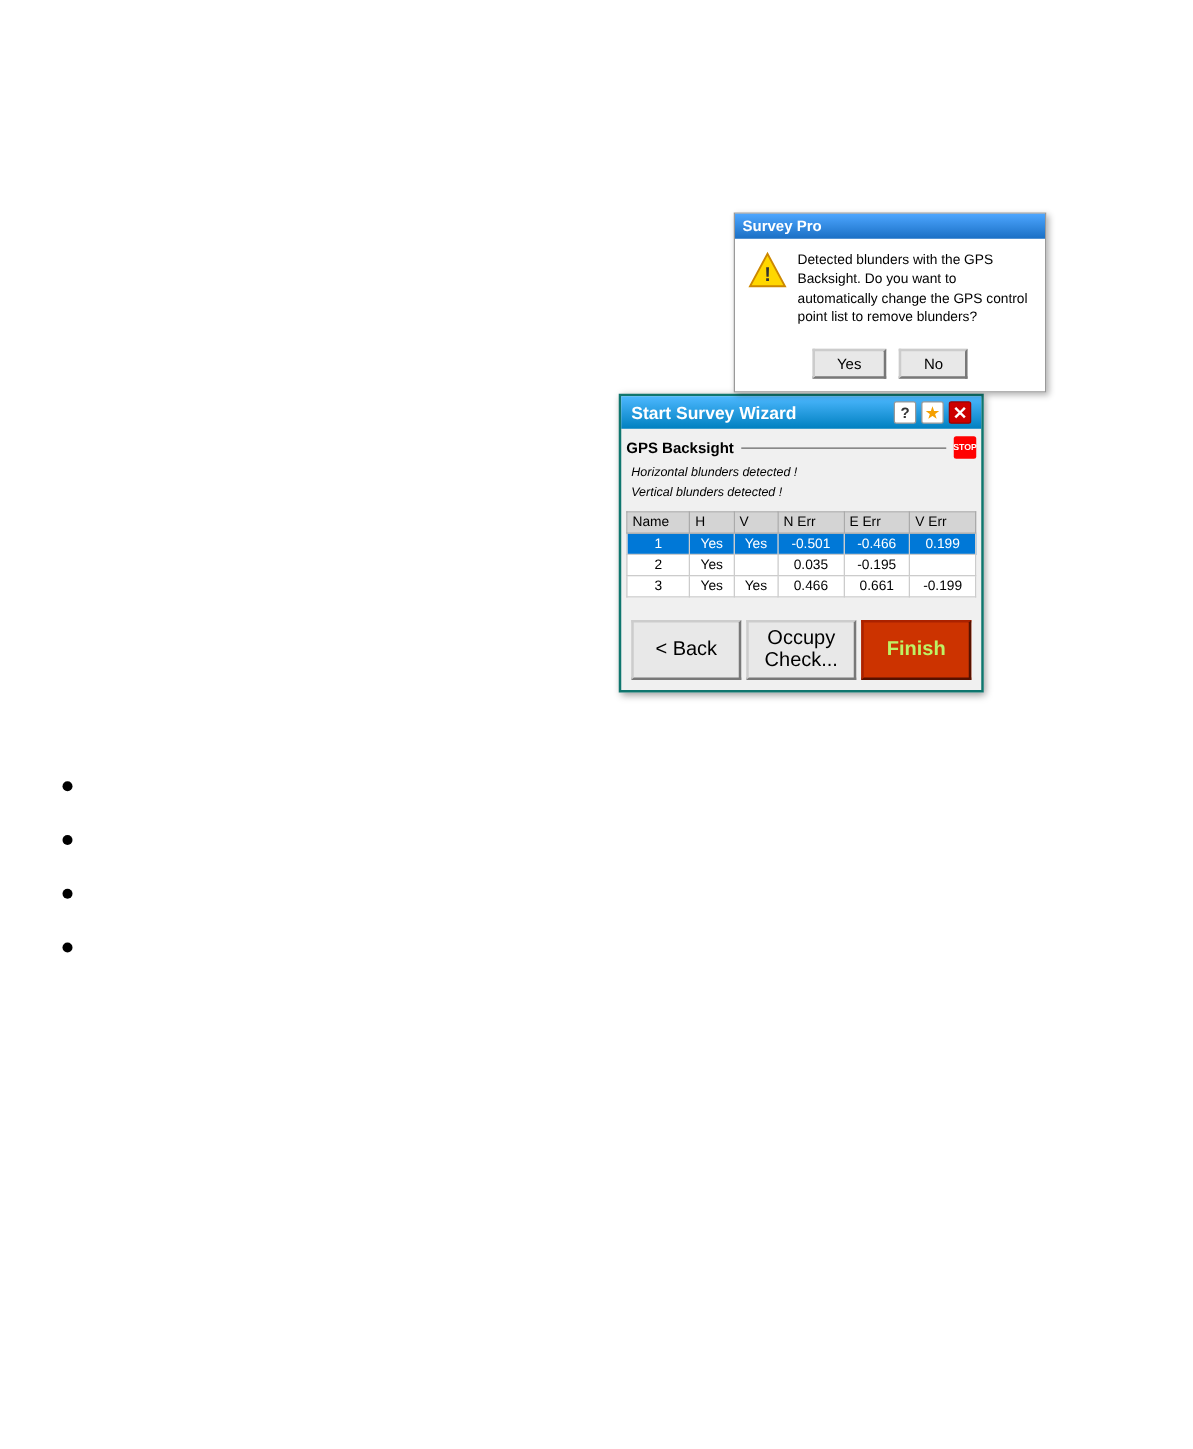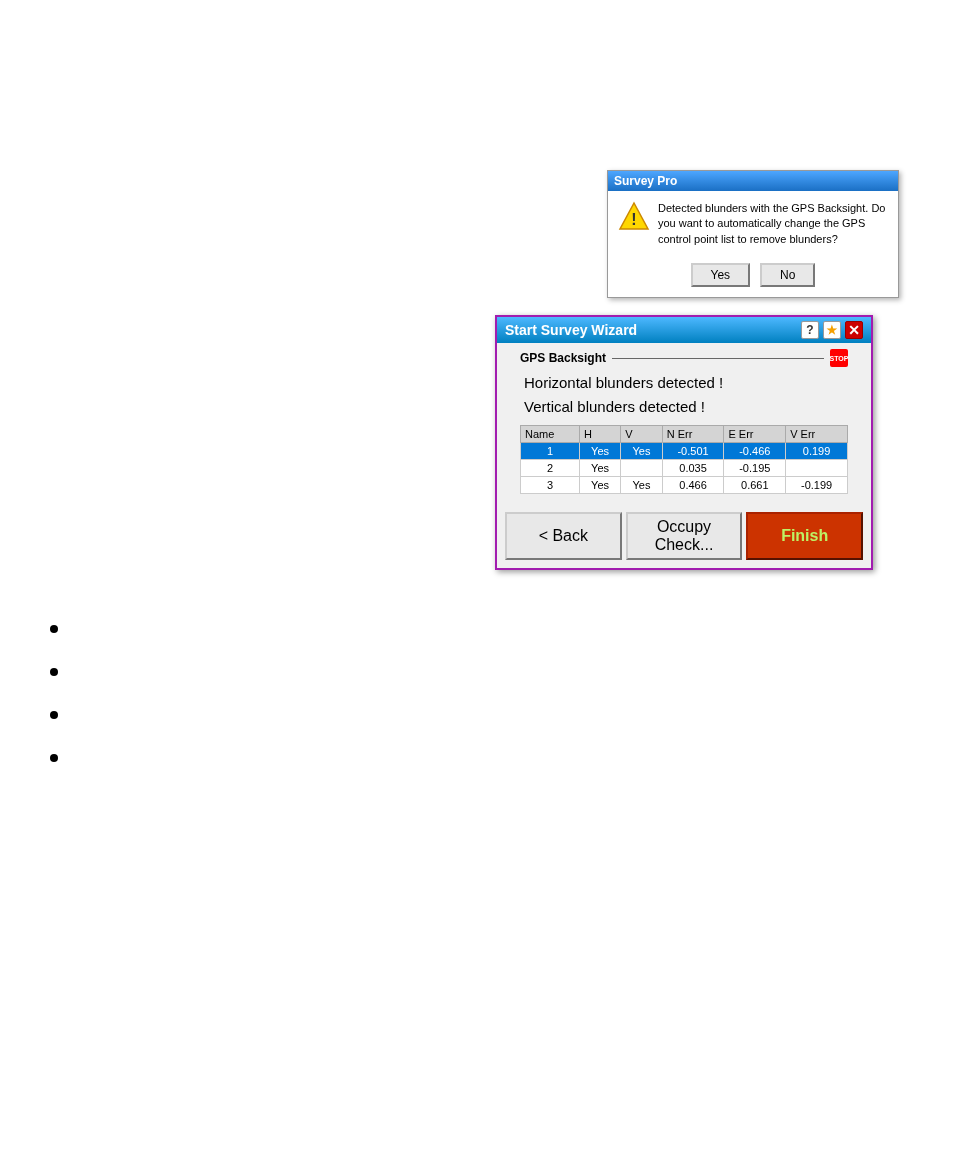--- a/index.html
+++ b/index.html
@@ -18,24 +18,24 @@
       top: 170px;
       left: 495px;
       width: 350px;
     }
 
     
     .alert-dialog {
       background: #ffffff;
       border: 1px solid #999;
       box-shadow: 2px 2px 5px rgba(0,0,0,0.3);
-      width: 292px;
+      width: 250px;
       position: absolute;
       top: 0;
-      left: 112px;
+      left: 92px;
       z-index: 10;
     }
     .alert-dialog-titlebar {
       background: linear-gradient(to bottom, #4da6ff, #1a6fc4);
       color: white;
       font-size: 12px;
       font-weight: bold;
       padding: 3px 6px;
       display: flex;
       align-items: center;
@@ -70,23 +70,23 @@
       cursor: pointer;
       min-width: 50px;
       text-align: center;
     }
 
     
     .wizard-dialog {
       position: absolute;
       top: 145px;
       left: 0;
-      width: 378px;
+      width: 292px;
       background: #f0f0f0;
-      border: 2px solid #a21caf;
+      border: 2px solid #0f766e;
       box-shadow: 2px 2px 6px rgba(0,0,0,0.4);
       z-index: 5;
     }
     .wizard-titlebar {
       background: linear-gradient(to bottom, #4db8ff, #0080c0);
       color: white;
       font-size: 14px;
       font-weight: bold;
       padding: 4px 8px;
       display: flex;
@@ -127,21 +127,21 @@
     .status-float {
       background: white;
       border: 1px solid #999;
       padding: 1px 8px;
       font-weight: bold;
       font-size: 12px;
     }
     .status-bold { font-weight: bold; }
 
     .wizard-content {
-      padding: 6px 23px;
+      padding: 6px 4px;
     }
 
     .section-header {
       display: flex;
       align-items: center;
       gap: 6px;
       margin-bottom: 4px;
     }
     .section-label {
       font-weight: bold;
@@ -161,24 +161,25 @@
       display: flex;
       align-items: center;
       justify-content: center;
       color: white;
       font-size: 9px;
       font-weight: bold;
       flex-shrink: 0;
     }
 
     .blunder-messages {
-      font-size: 15px;
+      font-size: 10px;
       margin-bottom: 6px;
       padding-left: 4px;
       line-height: 1.6;
+      font-style: italic;
     }
 
     
     .data-table {
       width: 100%;
       border-collapse: collapse;
       font-size: 11px;
       margin-bottom: 8px;
     }
     .data-table th {

